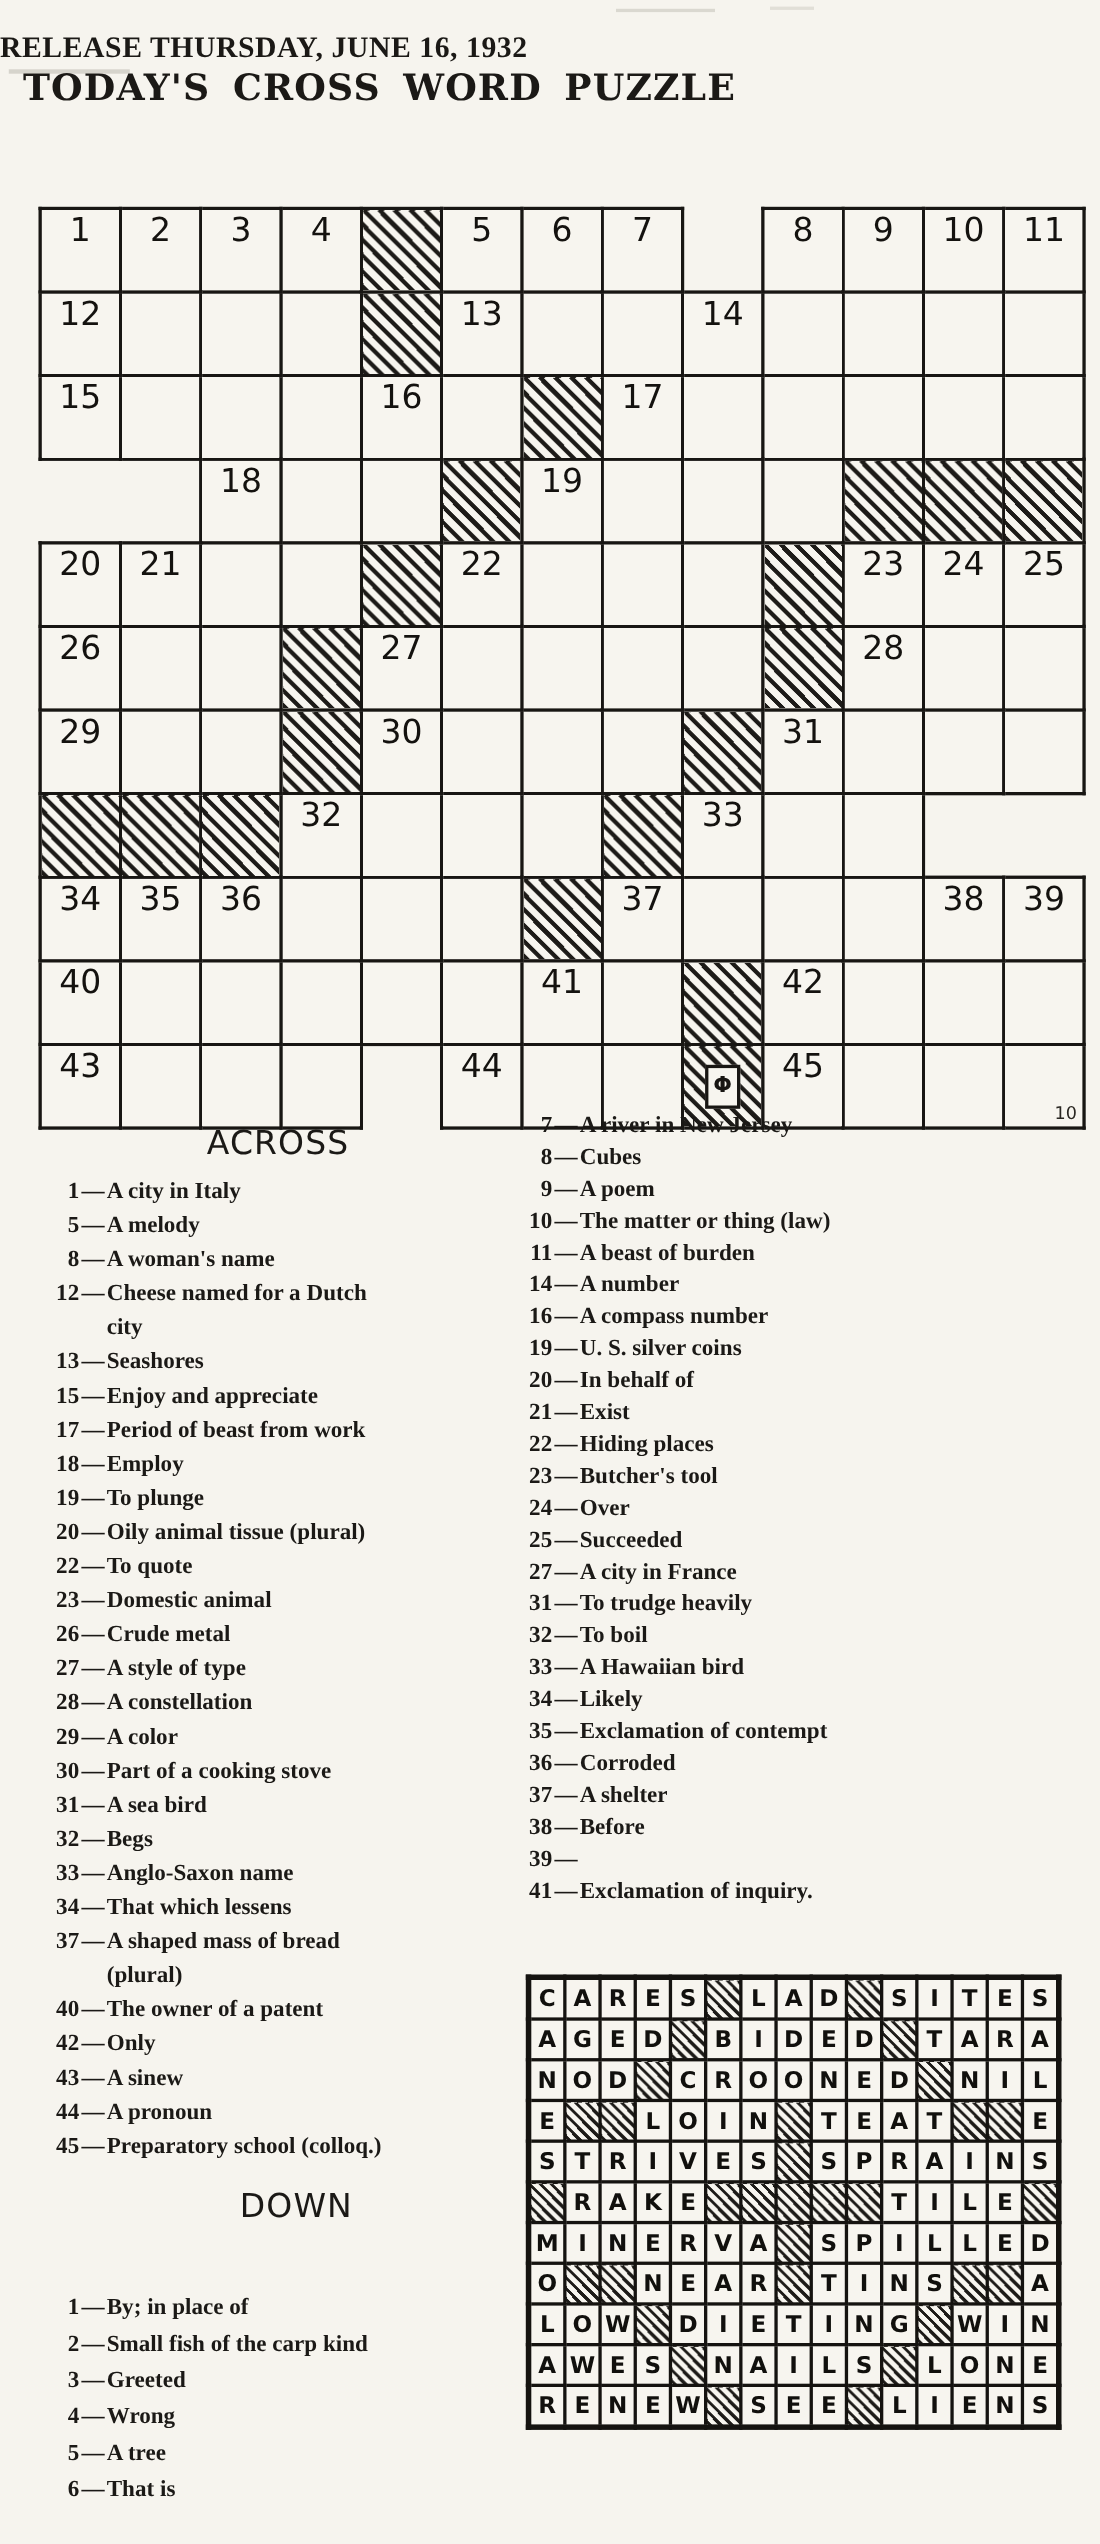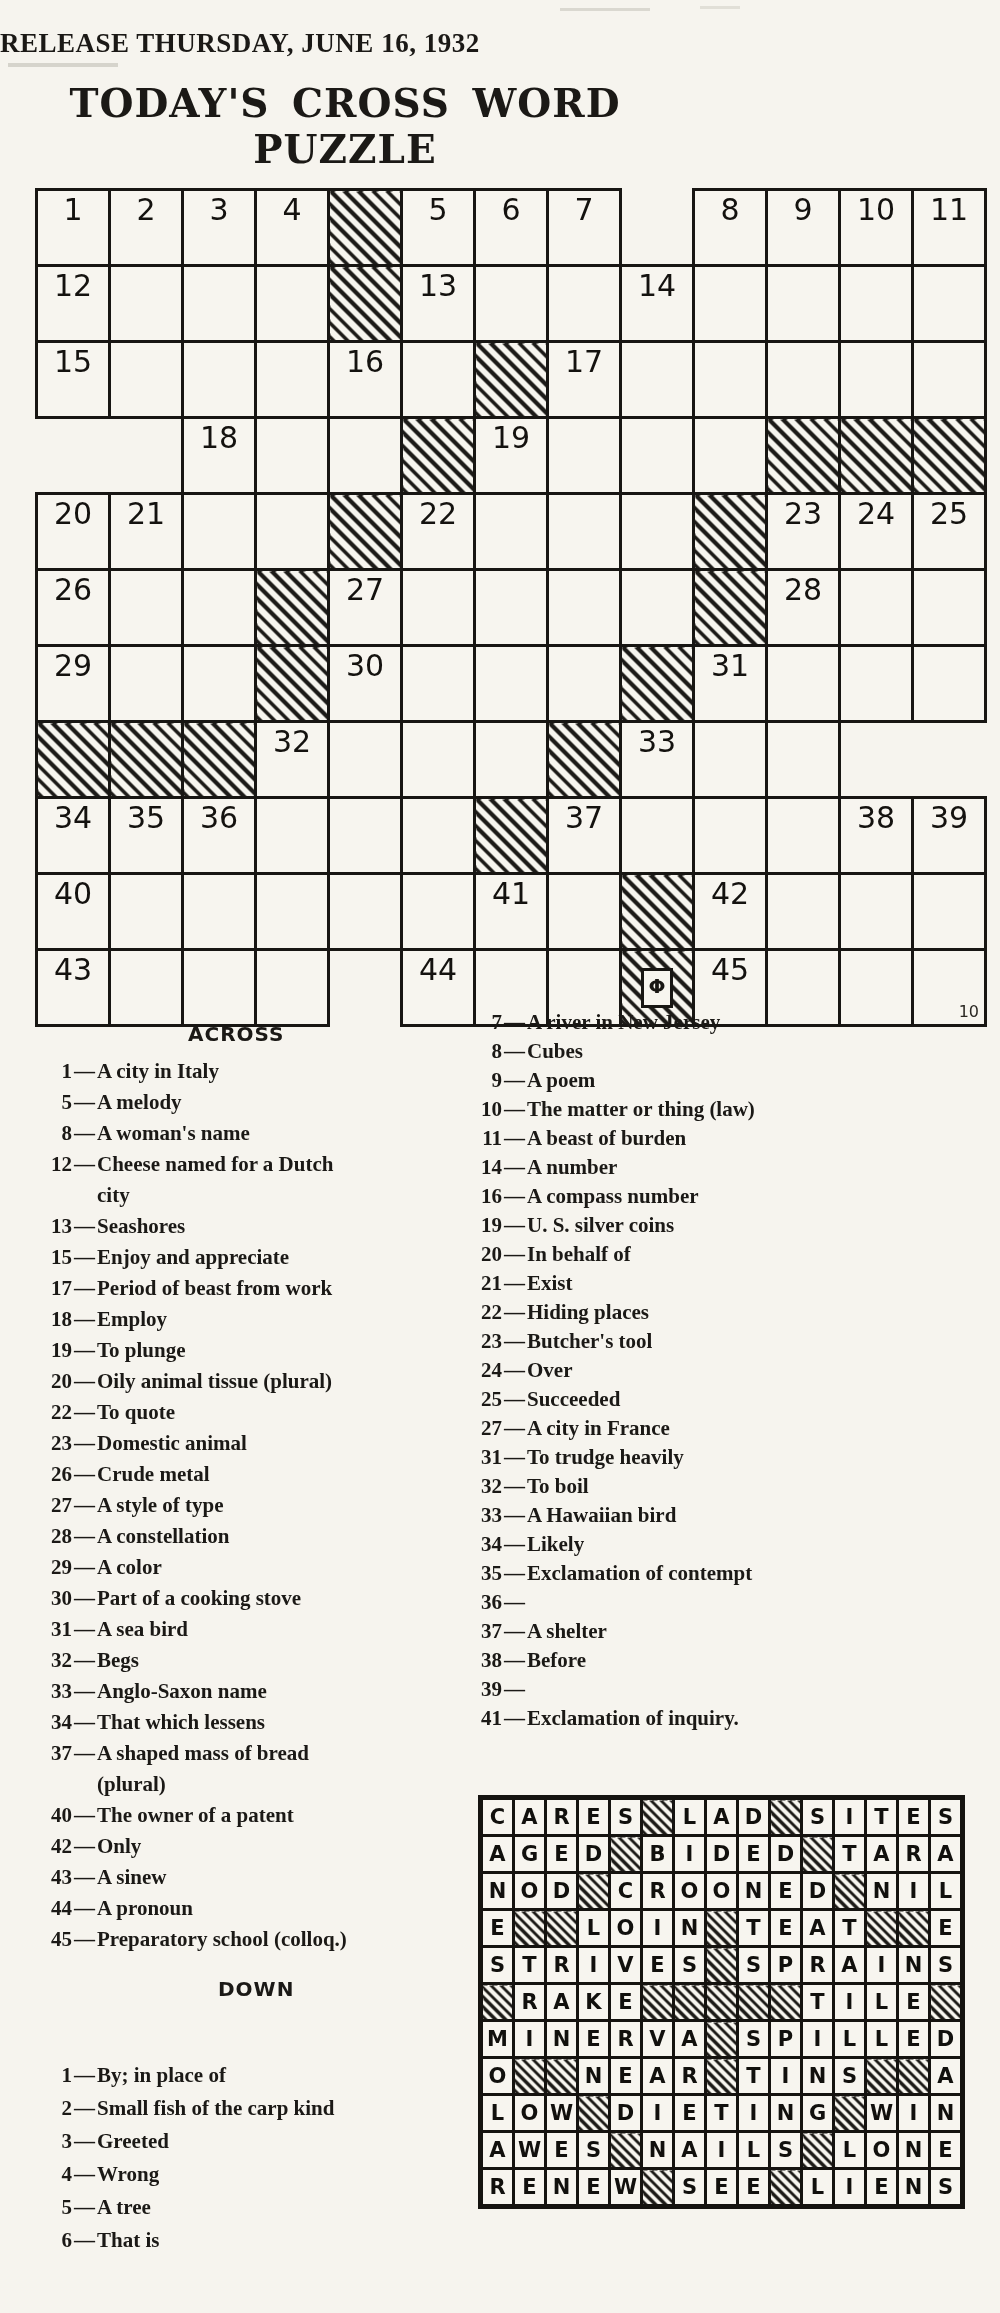--- a/index.html
+++ b/index.html
@@ -6,22 +6,22 @@
   body{background:#e8e6e0;}
   .page{position:relative;width:1000px;height:2313px;background:#f6f4ee;color:#1b1916;
         font-family:"Liberation Serif",serif;overflow:hidden;}
   
   .smudge1{position:absolute;left:8px;top:63px;width:110px;height:4px;background:#c9c6bd;opacity:.7;}
   .smudge2{position:absolute;left:560px;top:8px;width:90px;height:3px;background:#cfccc3;opacity:.7;}
   .smudge3{position:absolute;left:700px;top:6px;width:40px;height:3px;background:#d4d1c8;opacity:.6;}
 
   .release{position:absolute;left:0;top:28px;width:690px;
            font-size:27px;font-weight:bold;letter-spacing:.5px;}
-  .title{position:absolute;left:0;top:80px;width:690px;text-align:center;
-         font-family:"DejaVu Serif",serif;font-size:39px;font-weight:bold;
+  .title{position:absolute;left:0;top:60px;width:690px;text-align:center;
+         font-family:"DejaVu Serif",serif;font-size:33px;font-weight:bold;
          letter-spacing:1px;word-spacing:8px;}
 
   
   table.puz{position:absolute;left:35px;top:188px;border-collapse:collapse;table-layout:fixed;}
   table.puz td{width:70px;height:73px;padding:0;position:relative;vertical-align:top;}
   table.puz td.open{border:3px solid #181613;background:#f7f5ef;}
   table.puz td.blk{border:3px solid #181613;
       background:repeating-linear-gradient(45deg,#1d1b18 0px,#1d1b18 4px,#f7f5ef 4px,#f7f5ef 10px);}
   table.puz td.miss{border:none;background:transparent;}
   table.puz .num{display:block;margin-top:3px;text-align:center;
@@ -29,21 +29,21 @@
   table.puz .corner{position:absolute;right:5px;bottom:3px;
       font-family:"DejaVu Sans",sans-serif;font-size:16px;color:#2a2722;}
   .pmark{position:absolute;left:50%;top:50%;transform:translate(-50%,-50%);
       width:26px;height:34px;background:#f7f5ef;border:3px solid #181613;
       font-family:"DejaVu Sans",sans-serif;font-size:20px;font-weight:bold;
       line-height:30px;text-align:center;color:#181613;}
 
   
   .col-left{position:absolute;left:40px;top:1010px;width:326px;}
   .col-right{position:absolute;left:466px;top:1008px;width:510px;}
-  .sec-head{font-family:"DejaVu Sans",sans-serif;font-weight:bold;font-size:20px;
+  .sec-head{font-family:"DejaVu Sans",sans-serif;font-weight:normal;font-size:30px;
       letter-spacing:1px;width:fit-content;}
   .across-head{margin:12px 0 10px 148px;}
   .down-head{margin:22px 0 58px 178px;}
   .clue{display:flex;align-items:flex-start;font-weight:bold;font-size:21px;line-height:31px;}
   .col-right .clue{line-height:29px;}
   .down-clues .clue{line-height:33px;}
   .cnum{min-width:32px;text-align:right;flex:none;}
   .col-right .cnum{min-width:36px;}
   .cdash{flex:none;padding:0 2px;}
   .ctext{flex:1;}
@@ -604,20 +604,21 @@
           <span class="ctext">Likely</span>
         </div>
         <div class="clue">
           <span class="cnum">35</span>
           <span class="cdash">—</span>
           <span class="ctext">Exclamation of contempt</span>
         </div>
         <div class="clue">
           <span class="cnum">36</span>
           <span class="cdash">—</span>
+          <span class="ctext">Corroded</span>
         </div>
         <div class="clue">
           <span class="cnum">37</span>
           <span class="cdash">—</span>
           <span class="ctext">A shelter</span>
         </div>
         <div class="clue">
           <span class="cnum">38</span>
           <span class="cdash">—</span>
           <span class="ctext">Before</span>

